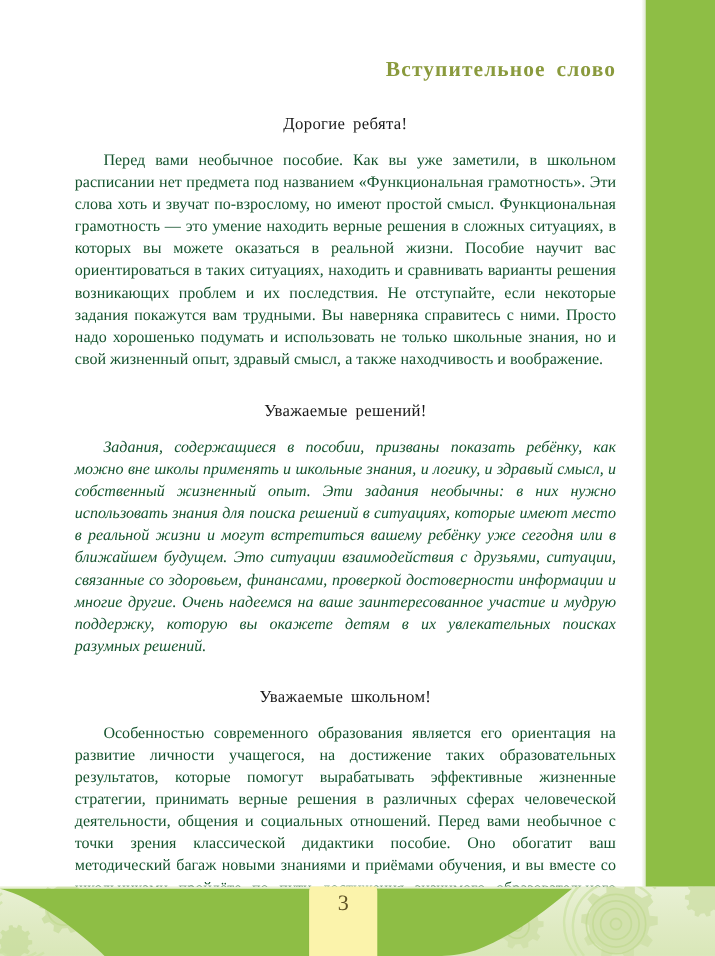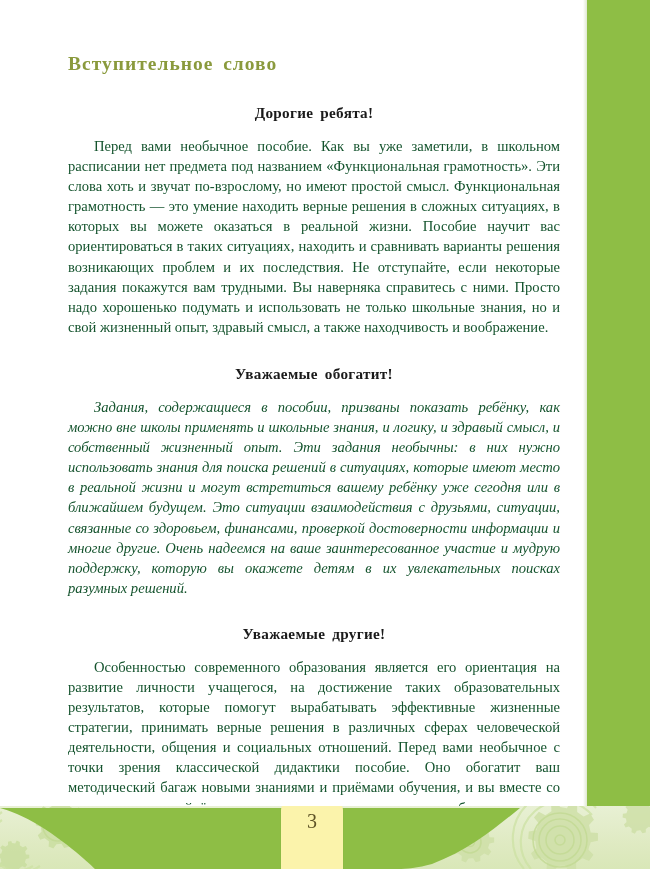--- a/index.html
+++ b/index.html
@@ -45,37 +45,37 @@
   .content {
     position: absolute;
     left: 68px;
     top: 0;
     width: 492px;
   }
 
   .page-title {
     margin: 0;
     padding-top: 53px;
-    text-align: left;
+    text-align: right;
     font-size: 19.5px;
     font-weight: bold;
     color: #8a9a3d;
     letter-spacing: 1.0px;
     word-spacing: 4px;
   }
 
   .section {
     margin: 0;
   }
 
   .section-heading {
     margin: 0;
     text-align: center;
     font-size: 15.2px;
-    font-weight: bold;
+    font-weight: normal;
     color: #1a1a1a;
     letter-spacing: 0.3px;
     word-spacing: 3px;
   }
 
   .para {
     margin: 0;
     text-align: justify;
     text-justify: inter-word;
     font-size: 14.6px;
@@ -150,26 +150,26 @@
   <div class="content">
 
     <h1 class="page-title">Вступительное слово</h1>
 
     <div class="section">
       <h2 class="section-heading s1-heading">Дорогие ребята!</h2>
       <p class="para s1-para">Перед вами необычное пособие. Как вы уже заметили, в школьном расписании нет предмета под названием «Функциональная грамотность». Эти слова хоть и звучат по-взрослому, но имеют простой смысл. Функциональная грамотность — это умение находить верные решения в сложных ситуациях, в которых вы можете оказаться в реальной жизни. Пособие научит вас ориентироваться в таких ситуациях, находить и сравнивать варианты решения возникающих проблем и их последствия. Не отступайте, если некоторые задания покажутся вам трудными. Вы наверняка справитесь с ними. Просто надо хорошенько подумать и использовать не только школьные знания, но и свой жизненный опыт, здравый смысл, а также находчивость и воображение.</p>
     </div>
 
     <div class="section">
-      <h2 class="section-heading s2-heading">Уважаемые обогатит!</h2>
+      <h2 class="section-heading s2-heading">Уважаемые решений!</h2>
       <p class="para s2-para">Задания, содержащиеся в пособии, призваны показать ребёнку, как можно вне школы применять и школьные знания, и логику, и здравый смысл, и собственный жизненный опыт. Эти задания необычны: в них нужно использовать знания для поиска решений в ситуациях, которые имеют место в реальной жизни и могут встретиться вашему ребёнку уже сегодня или в ближайшем будущем. Это ситуации взаимодействия с друзьями, ситуации, связанные со здоровьем, финансами, проверкой достоверности информации и многие другие. Очень надеемся на ваше заинтересованное участие и мудрую поддержку, которую вы окажете детям в их увлекательных поисках разумных решений.</p>
     </div>
 
     <div class="section">
-      <h2 class="section-heading s3-heading">Уважаемые другие!</h2>
+      <h2 class="section-heading s3-heading">Уважаемые школьном!</h2>
       <p class="para s3-para">Особенностью современного образования является его ориентация на развитие личности учащегося, на достижение таких образовательных результатов, которые помогут вырабатывать эффективные жизненные стратегии, принимать верные решения в различных сферах человеческой деятельности, общения и социальных отношений. Перед вами необычное с точки зрения классической дидактики пособие. Оно обогатит ваш методический багаж новыми знаниями и приёмами обучения, и вы вместе со школьниками пройдёте по пути достижения значимого образовательного результата — пути формирования функциональной грамотности.</p>
     </div>
 
   </div>
 
   <div class="footer">
     <div class="footer-gradient"></div>
 
     <svg class="footer-svg" viewBox="0 0 650 63" preserveAspectRatio="none">
       <defs>

